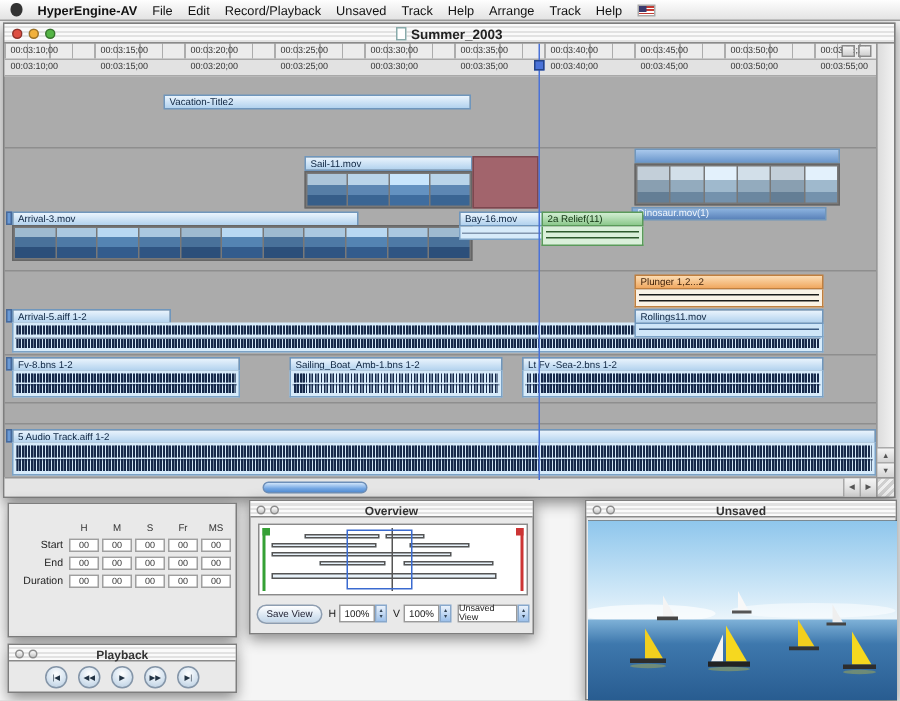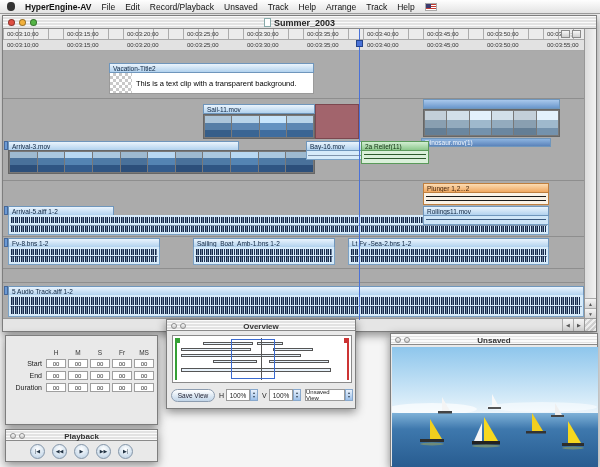--- a/index.html
+++ b/index.html
@@ -186,24 +186,20 @@
   <div class="tline" style="top:252px"></div>
   <div class="tline" style="top:266px"></div>
 
   <span class="nub" style="top:125px"></span>
   <span class="nub" style="top:190px"></span>
   <span class="nub" style="top:222px"></span>
   <span class="nub" style="top:270px"></span>
 
   <div class="clip" style="left:106px;top:47px;width:205px;height:31px;">
     <div class="chead">Vacation-Title2</div>
-    <div class="tbody">
-      <span class="checker"></span>
-      <span class="ttext">This is a text clip with a transparent background.</span>
-    </div>
   </div>
 
   <div class="clip" style="left:200px;top:88px;width:112px;height:35px;">
     <div class="chead">Sail-11.mov</div>
     <div class="thumbs" style="left:0;top:10px;width:112px;height:25px;">
         <i></i>
         <i></i>
         <i></i>
         <i></i>
       </div>
@@ -363,21 +359,21 @@
   </div>
   <div class="pbrow">
     <span class="pbtn">|◀</span>
     <span class="pbtn">◀◀</span>
     <span class="pbtn">▶</span>
     <span class="pbtn">▶▶</span>
     <span class="pbtn">▶|</span>
   </div>
 </div>
 
-<div class="win panel" style="left:166px;top:319px;width:190px;height:90px;">
+<div class="win panel" style="left:166px;top:333px;width:190px;height:90px;">
   <div class="titlebar">
     <span class="pc" style="left:4px;"></span>
     <span class="pc" style="left:13px;"></span>
     <span class="title">Overview</span>
   </div>
   <div class="map">
     <span class="gs"></span>
     <span class="gh"></span>
     <span class="rs"></span>
     <span class="rh"></span>

